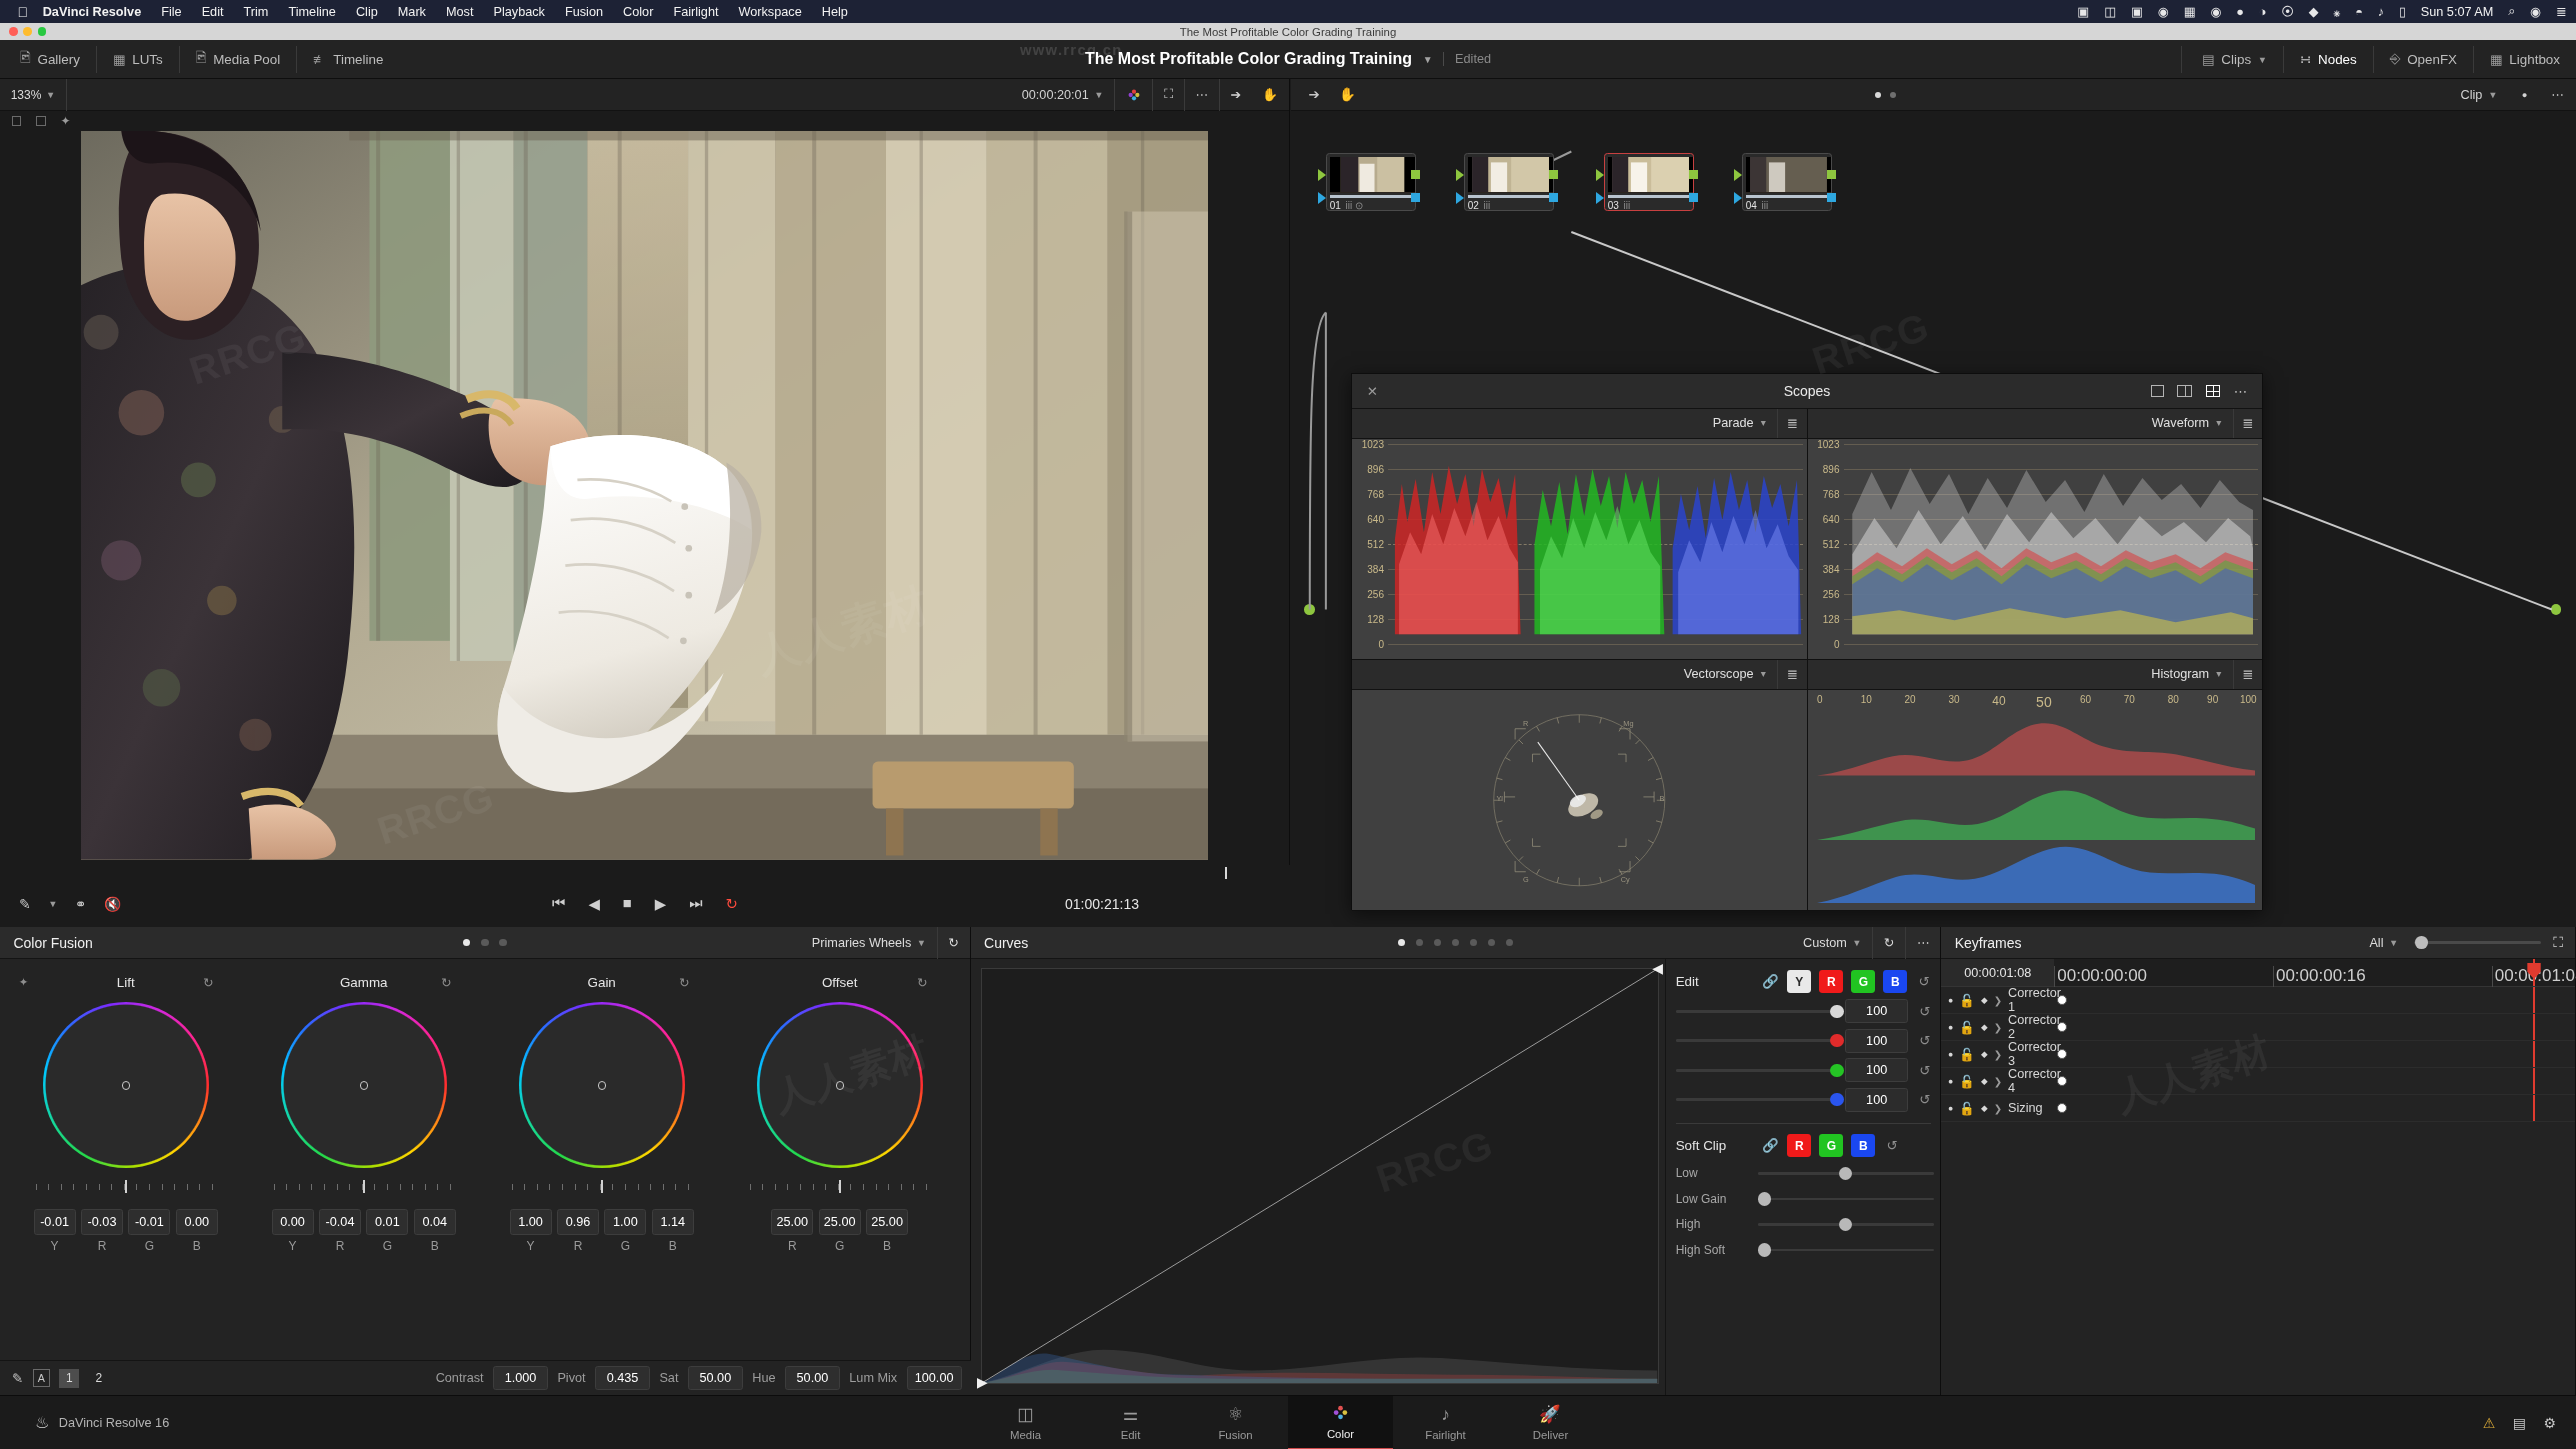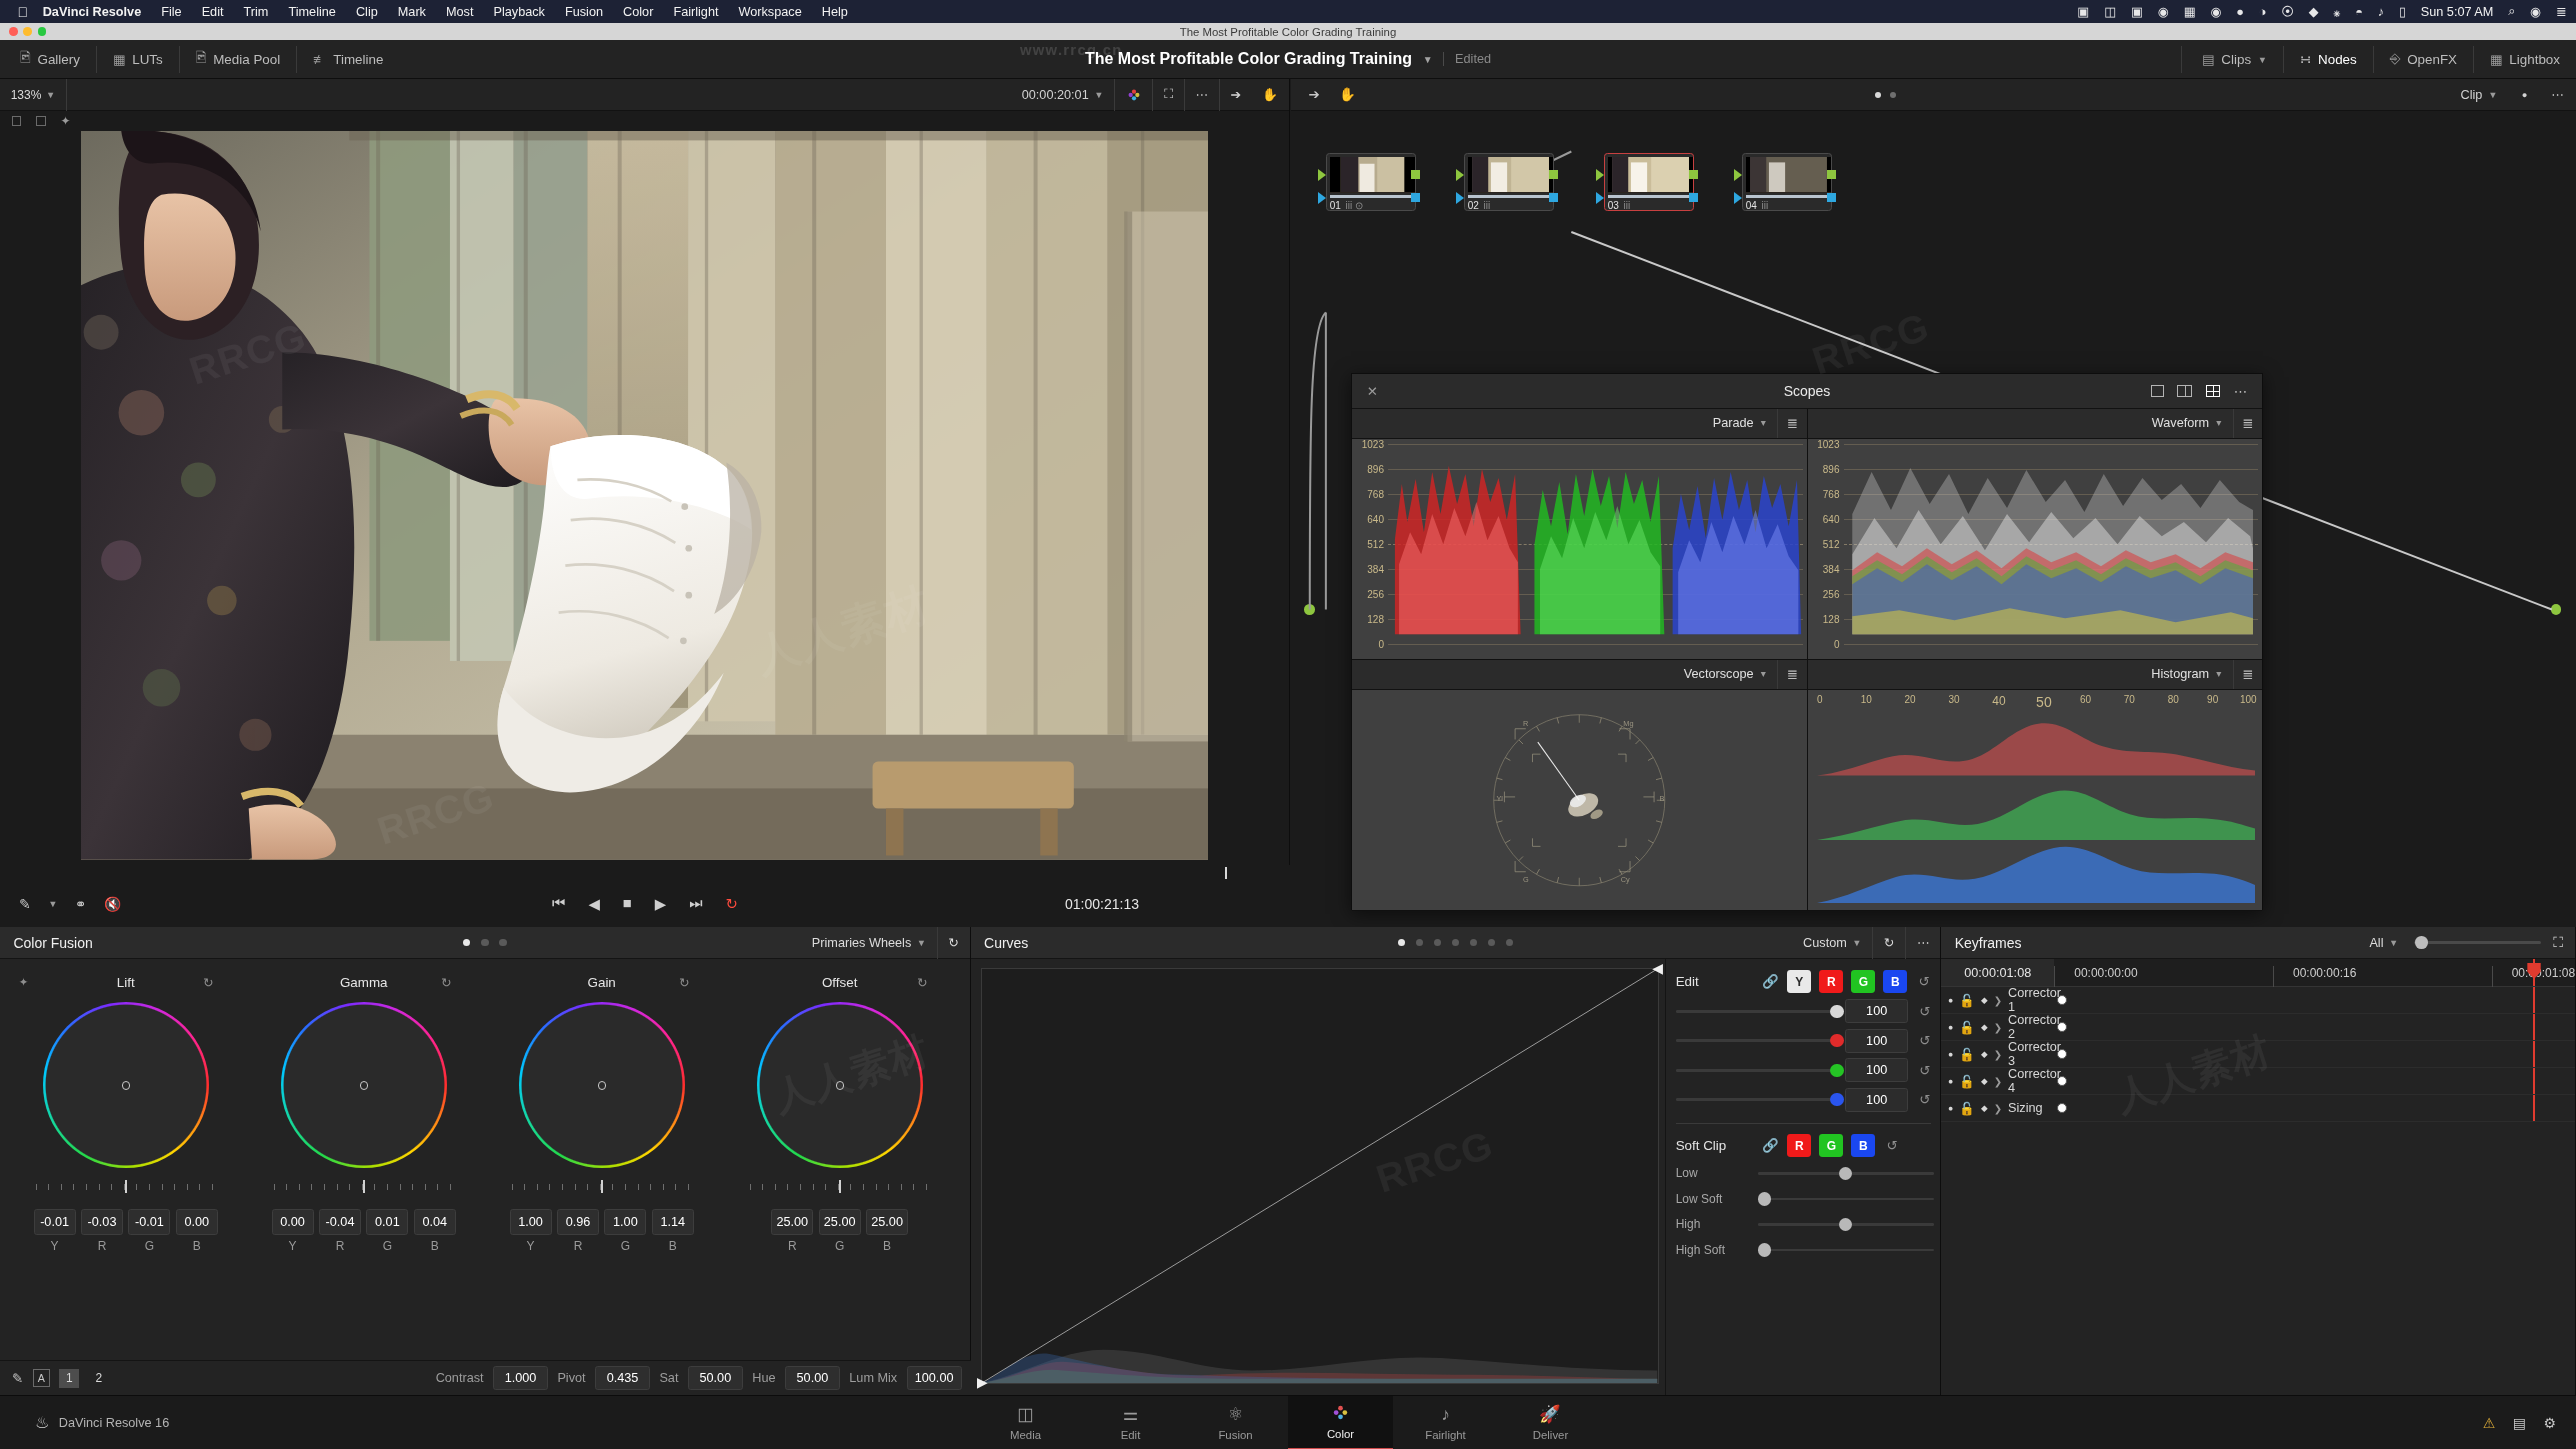--- a/index.html
+++ b/index.html
@@ -242,21 +242,21 @@
 
   
   .pal-kf { width:635px; }
   .kf-head-right { position:absolute; right:0; display:flex; align-items:center; height:32px; }
   .kf-zoom { width:127px; height:3.4px; background:#4a4a4a; border-radius:2px; position:relative; margin:0 12px; }
   .kf-zoom .kn { position:absolute; left:1.3px; top:-4.7px; width:12.7px;height:12.7px;border-radius:50%;background:#bdbdbd; }
   .kfbody { position:absolute; inset:32px 0 0 0; }
   .kf-ruler { display:flex; height:28px; background:#1e1e1e; border-bottom:0.7px solid #343434; }
   .kf-tc-cur { width:113px; text-align:center; font-size:12.7px; color:#e6e6e6; line-height:28px; background:#2a2a2a; }
   .kf-ticks { flex:1; position:relative; }
-  .kf-ticks span { position:absolute; top:6.7px; font-size:12px; color:#cfcfcf; padding-left:19px; border-left:0.7px solid #4a4a4a;
+  .kf-ticks span { position:absolute; top:6.7px; font-size:17px; color:#cfcfcf; padding-left:2px; border-left:0.7px solid #4a4a4a;
                    height:21.5px; }
   .kf-row { display:flex; height:27px; border-bottom:0.7px solid #2c2c2c; align-items:center; }
   .kf-name { width:113px; display:flex; align-items:center; gap:6px; padding-left:6.7px; font-size:12.7px; color:#d8d8d8; }
   .kf-name.master { justify-content:flex-end; padding-right:10.7px; }
   .kf-lane { flex:1; position:relative; height:100%; }
   .kf-lane.masterlane { background:#9aa2ad; }
   .kf-dot { position:absolute; left:2.7px; top:50%; transform:translateY(-50%); width:10px;height:10px;
             border-radius:50%; background:#fff; border:0.7px solid #555; }
   .kf-play { position:absolute; top:0; bottom:0; width:1.3px; background:#e03b2f; }
   .kf-playhead { position:absolute; top:-24px; left:-6px; width:13.4px;height:16px; background:#e03b2f;
@@ -1213,21 +1213,21 @@
             <span class="chip b">B</span>
             <span class="undo">↺</span>
           </div>
           <div class="crow" style="height:25.5px">
             <span class="lab" style="font-size:12px;color:#a8a8a8;width:74px">Low</span>
             <span class="track">
                 <i class="kn" style="left:46%;background:#b8b8b8"></i>
               </span>
           </div>
           <div class="crow" style="height:25.5px">
-            <span class="lab" style="font-size:12px;color:#a8a8a8;width:74px">Low Soft</span>
+            <span class="lab" style="font-size:12px;color:#a8a8a8;width:74px">Low Gain</span>
             <span class="track">
                 <i class="kn" style="left:0;background:#b8b8b8"></i>
               </span>
           </div>
           <div class="crow" style="height:25.5px">
             <span class="lab" style="font-size:12px;color:#a8a8a8;width:74px">High</span>
             <span class="track">
                 <i class="kn" style="left:46%;background:#b8b8b8"></i>
               </span>
           </div>

